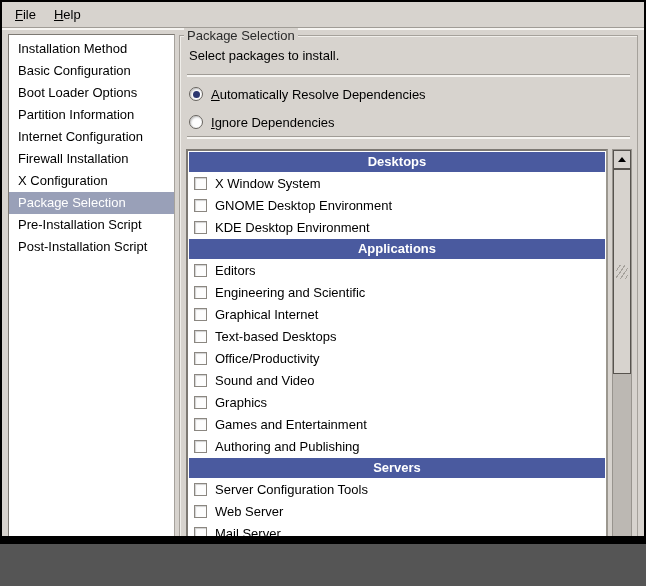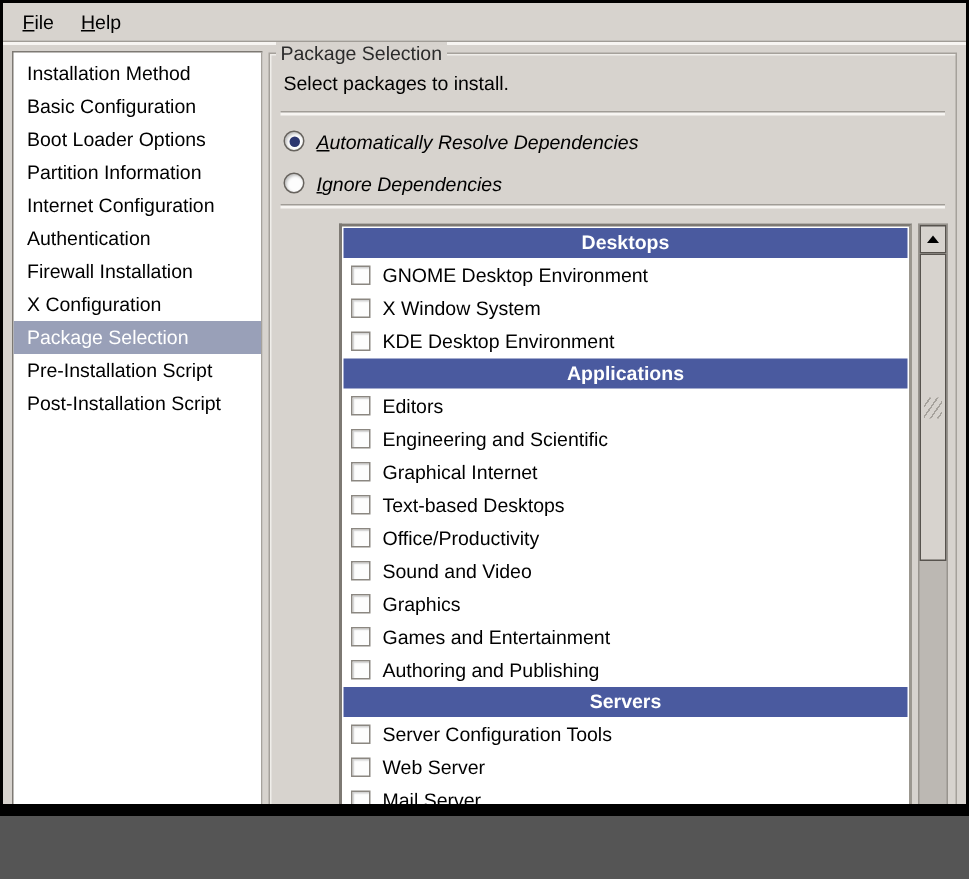--- a/index.html
+++ b/index.html
@@ -36,32 +36,32 @@
   }
   .frame-legend {
     position:absolute; top:-8px; left:4px; padding:0 3px;
     background:#d7d3ce; color:#2b2b2b; line-height:15px;
   }
   .frame-desc { position:absolute; top:12px; left:9px; }
   .hsep { position:absolute; left:7px; right:7px; height:2px;
     border-top:1px solid #a09c96; background:#f7f5f2; }
   .sep1 { top:38px; } .sep2 { top:100px; }
   
-  .radio-row { position:absolute; left:9px; height:22px; display:flex; align-items:center; gap:8px; cursor:default;font-style:italic; }
+  .radio-row { position:absolute; left:9px; height:22px; display:flex; align-items:center; gap:8px; cursor:default; }
   .radio-row.r0 { top:47px; } .radio-row.r1 { top:75px; }
   .radio { width:14px; height:14px; box-sizing:border-box; border:1px solid #67635e; border-radius:50%;
     background:#fdfdfd; display:flex; align-items:center; justify-content:center;
     box-shadow:inset 1px 1px 2px rgba(0,0,0,.25); }
   .radio .dot { width:7px; height:7px; border-radius:50%; background:#2c3770; display:none; }
   .radio.checked .dot { display:block; }
   
   .pkg-area { position:absolute; left:6px; right:5px; top:113px; bottom:4px; display:flex; gap:4px; }
   .pkg-list {
     flex:1; box-sizing:border-box; background:#fff; overflow:hidden;
-    border:2px solid; border-color:#7d7973 #9b978f #9b978f #7d7973;margin-left:40px;
+    border:2px solid; border-color:#7d7973 #9b978f #9b978f #7d7973;
   }
   .group-header {
     height:20px; line-height:20px; margin:1px 1px 0 1px;
     background:#4a5a9f; color:#fff; font-weight:bold; text-align:center;
   }
   .pkg-row { height:22px; display:flex; align-items:center; gap:8px; padding-left:6px; cursor:default; }
   .checkbox { width:13px; height:13px; box-sizing:border-box; background:#fdfdfd;
     border:1px solid #8b8781; box-shadow:inset 1px 1px 1px rgba(0,0,0,.18); flex:0 0 auto; }
   
   .vscrollbar { width:20px; position:relative; box-sizing:border-box;
@@ -89,21 +89,20 @@
     <span class="menu-item accel">Help</span>
   </div>
   <div class="menubar-sep"></div>
 
   <div class="sidebar">
       <div class="sidebar-item">Installation Method</div>
       <div class="sidebar-item">Basic Configuration</div>
       <div class="sidebar-item">Boot Loader Options</div>
       <div class="sidebar-item">Partition Information</div>
       <div class="sidebar-item">Internet Configuration</div>
-      <div class="sidebar-item">Authentication</div>
       <div class="sidebar-item">Firewall Installation</div>
       <div class="sidebar-item">X Configuration</div>
       <div class="sidebar-item selected">Package Selection</div>
       <div class="sidebar-item">Pre-Installation Script</div>
       <div class="sidebar-item">Post-Installation Script</div>
     </div>
 
   <div class="frame">
     <span class="frame-legend">Package Selection</span>
     <div class="frame-desc">Select packages to install.</div>
@@ -121,25 +120,25 @@
       <span class="accel">Ignore Dependencies</span>
     </div>
 
     <div class="hsep sep2"></div>
 
     <div class="pkg-area">
       <div class="pkg-list">
           <div class="group-header">Desktops</div>
           <div class="pkg-row">
             <span class="checkbox"></span>
+            <span>X Window System</span>
+          </div>
+          <div class="pkg-row">
+            <span class="checkbox"></span>
             <span>GNOME Desktop Environment</span>
-          </div>
-          <div class="pkg-row">
-            <span class="checkbox"></span>
-            <span>X Window System</span>
           </div>
           <div class="pkg-row">
             <span class="checkbox"></span>
             <span>KDE Desktop Environment</span>
           </div>
           <div class="group-header">Applications</div>
           <div class="pkg-row">
             <span class="checkbox"></span>
             <span>Editors</span>
           </div>

